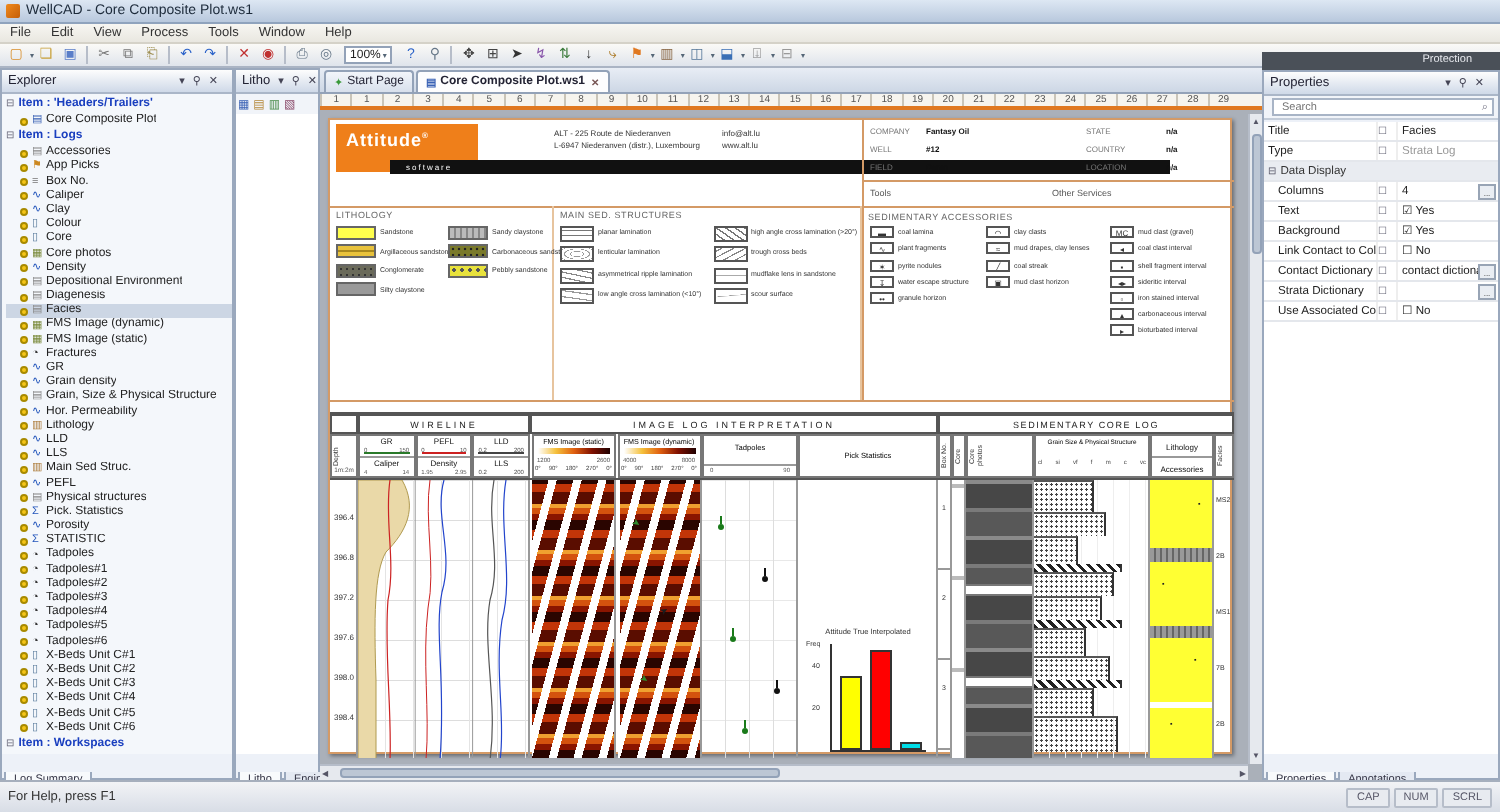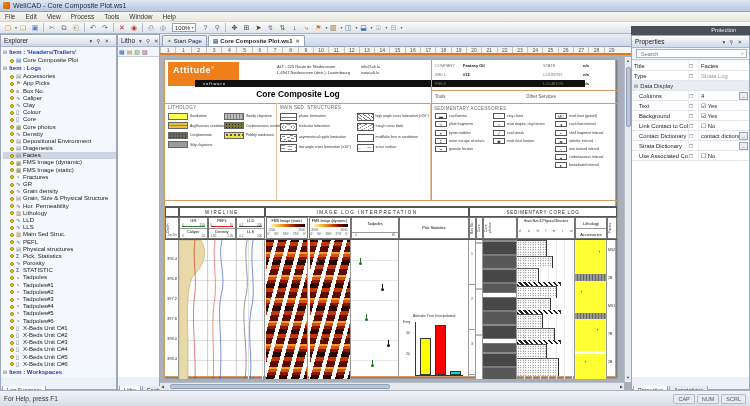--- a/index.html
+++ b/index.html
@@ -569,21 +569,20 @@
           <span>software</span>
         </div>
         <div class="addr" style="left:112px;top:4px;">
           <div>ALT - 225 Route de Niederanven</div>
           <div>L-6947 Niederanven (distr.), Luxembourg</div>
         </div>
         <div class="addr" style="left:196px;top:4px;">
           <div>info@alt.lu</div>
           <div>www.alt.lu</div>
         </div>
-        <div id="pgtitle">Core Composite Log</div>
         <div id="hdrsep"></div>
         <div id="cotable">
             <div class="corow" style="top: 3px;">
               <span class="colab" style="left: 4px;">COMPANY</span>
               <span class="coval" style="left: 32px;">Fantasy Oil</span>
               <span class="colab" style="left: 112px;">STATE</span>
               <span class="coval" style="left: 152px;">n/a</span>
             </div>
             <div class="corow" style="top: 12px;">
               <span class="colab" style="left: 4px;">WELL</span>

